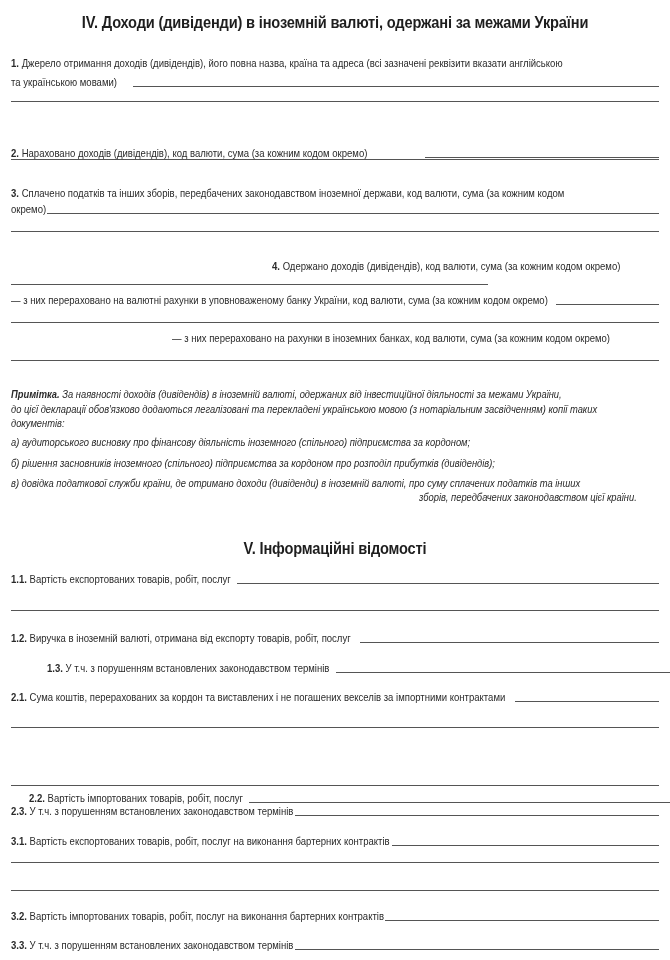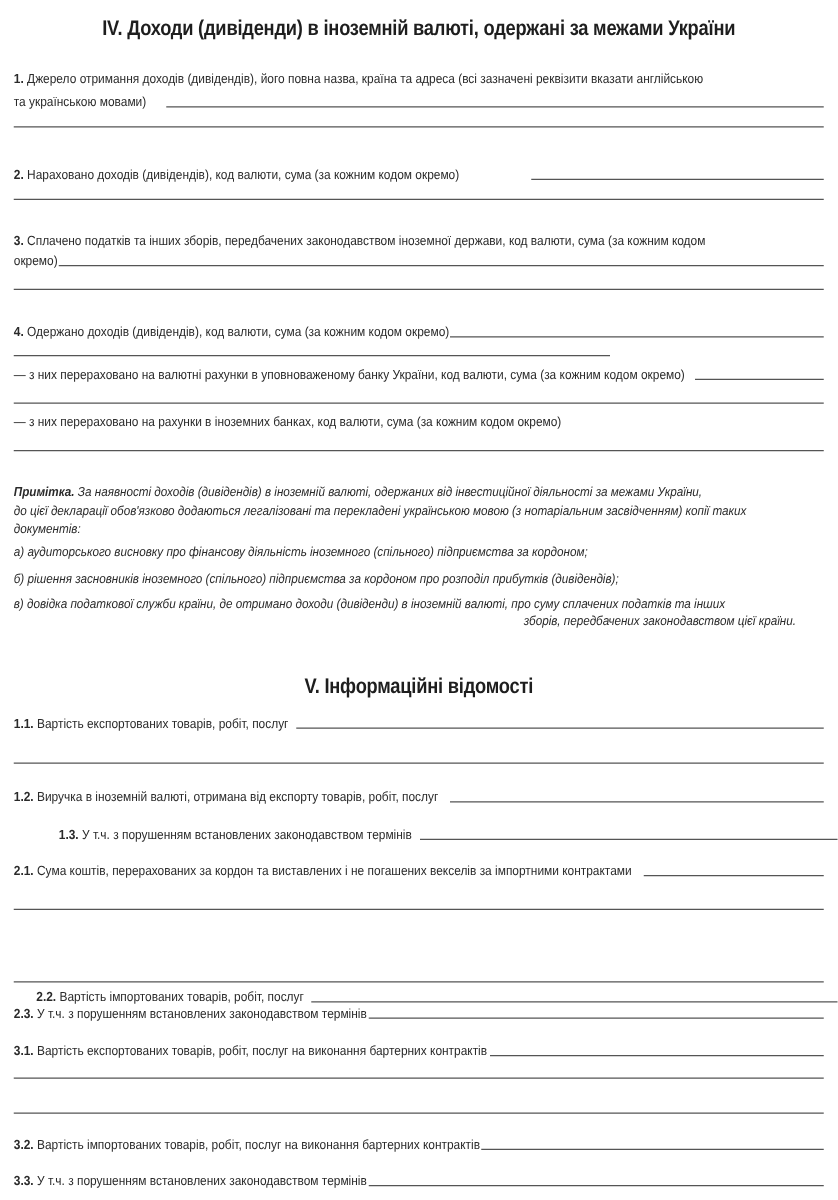--- a/index.html
+++ b/index.html
@@ -3,21 +3,21 @@
 <meta charset="utf-8">
 <style>
   html, body { margin:0; padding:0; background:#ffffff; }
   body { width:670px; height:960px; overflow:hidden; position:relative;
          font-family:"Liberation Sans", sans-serif; color:#2a2a2a; }
   .h { position:absolute; left:0; width:670px; text-align:center;
        font-family:"Liberation Sans", sans-serif; font-weight:bold;
        font-size:17px; color:#1e1e1e; transform:scaleX(0.86); transform-origin:center; letter-spacing:-0.2px; }
   .row { position:absolute; left:11px; width:648px; height:14px;
          font-size:10.6px; line-height:14px; white-space:nowrap;
-         display:flex; align-items:flex-start; }
+         display:flex; align-items:flex-end; }
   .row .num { font-weight:bold; margin-right:3px; }
   .row .txt { }
   .row .fill { flex:1; border-bottom:1px solid #555; height:10px; margin-left:4px; margin-bottom:2px; }
   .row .fill.tight { margin-left:0; }
   .blank { position:absolute; left:11px; width:648px; border-bottom:1px solid #555; height:0; }
   .note { position:absolute; left:11px; width:650px; font-size:10.4px; line-height:14px;
           font-style:italic; color:#2a2a2a; white-space:nowrap; }
   .note b { font-style:italic; font-weight:bold; }
   .tf { transform:scaleX(0.9); transform-origin:left; display:inline-block; }
 </style>
@@ -28,36 +28,36 @@
 
 <div class="row" style="top:56px;">
   <span class="tf"><span class="num">1.</span><span class="txt">Джерело отримання доходів (дивідендів), його повна назва, країна та адреса (всі зазначені реквізити вказати англійською</span></span>
 </div>
 <div class="row" style="top:75px;">
   <span class="tf txt">та українською мовами)</span>
   <span class="fill"></span>
 </div>
 <div class="blank" style="top:101px;"></div>
 
-<div class="row" style="top:133px;gap:48px;">
+<div class="row" style="top:146px;gap:48px;">
   <span class="tf"><span class="num">2.</span><span class="txt">Нараховано доходів (дивідендів), код валюти, сума (за кожним кодом окремо)</span></span>
   <span class="fill" style="margin-left:-30px;"></span>
 </div>
 <div class="blank" style="top:159px;"></div>
 
 <div class="row" style="top:186px;">
   <span class="tf"><span class="num">3.</span><span class="txt">Сплачено податків та інших зборів, передбачених законодавством іноземної держави, код валюти, сума (за кожним кодом</span></span>
 </div>
 <div class="row" style="top:202px;">
   <span class="tf txt">окремо)</span>
   <span class="fill tight" style="margin-left:-3px;"></span>
 </div>
 <div class="blank" style="top:231px;"></div>
 
-<div class="row" style="top:259px;">
+<div class="row" style="top:259px;flex-direction:column;">
   <span class="tf"><span class="num">4.</span><span class="txt">Одержано доходів (дивідендів), код валюти, сума (за кожним кодом окремо)</span></span>
   <span class="fill tight" style="margin-left:-38px;"></span>
 </div>
 <div class="blank" style="top:284px; width:477px;"></div>
 
 <div class="row" style="top:293px;">
   <span class="tf txt">— з них перераховано на валютні рахунки в уповноваженому банку України, код валюти, сума (за кожним кодом окремо)</span>
   <span class="fill" style="margin-left:-52px;"></span>
 </div>
 <div class="blank" style="top:322px;"></div>

